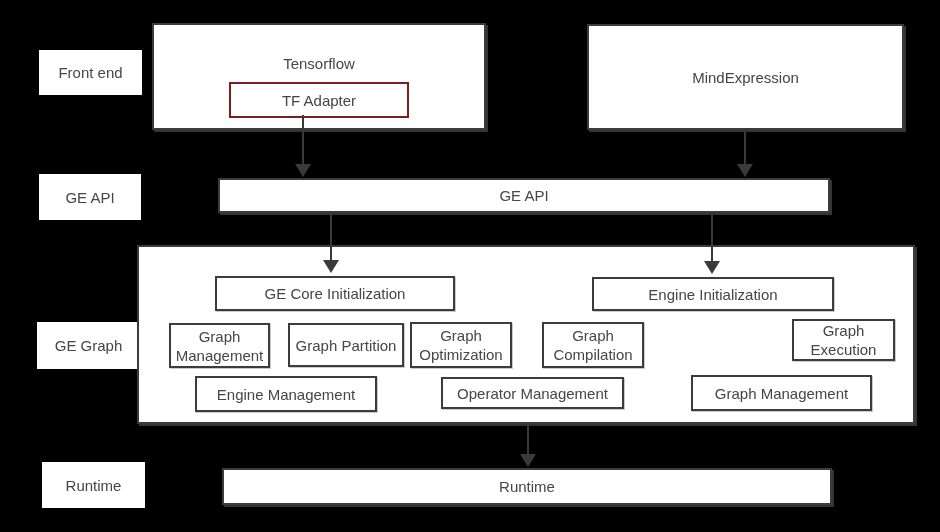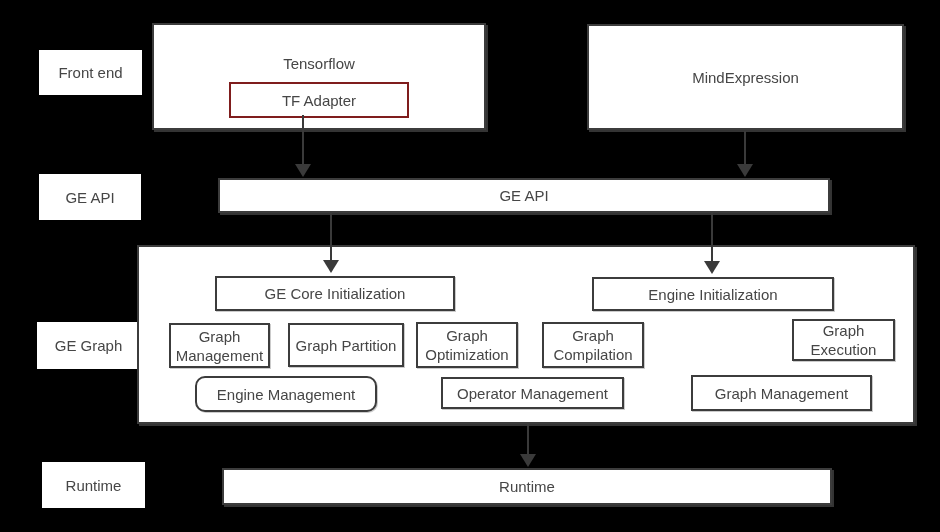--- a/index.html
+++ b/index.html
@@ -57,26 +57,26 @@
 
   
   #box-ge-core { left: 137px; top: 245px; width: 778px; height: 179px; display: block; }
   #box-ge-core .whitebox { box-shadow: 1px 1px 0 rgba(140,140,140,0.45); align-items: center; }
 
   #box-ge-core-init   { left: 76px;  top: 29px; width: 240px; height: 35px; }
   #box-session-init   { left: 453px; top: 30px; width: 242px; height: 34px; }
 
   #box-graph-preparation  { left: 30px;  top: 76px; width: 101px; height: 45px; }
   #box-graph-partition    { left: 149px; top: 76px; width: 116px; height: 44px; }
-  #box-graph-optimization { left: 277px; top: 75px; width: 102px; height: 46px; }
+  #box-graph-optimization { left: 271px; top: 75px; width: 102px; height: 46px; }
   #box-graph-compilation  { left: 403px; top: 75px; width: 102px; height: 46px; }
   #box-graph-loading      { left: 526px; top: 74px; width: 103px; height: 44px; }
   #box-graph-execution    { left: 653px; top: 72px; width: 103px; height: 42px; }
 
-  #box-engine-management   { left: 56px;  top: 129px; width: 182px; height: 36px; border-radius: 10px; }
+  #box-engine-management   { left: 56px;  top: 129px; width: 182px; height: 36px; }
   #box-operator-management { left: 302px; top: 130px; width: 183px; height: 32px; }
   #box-graph-management    { left: 552px; top: 128px; width: 181px; height: 36px; }
 
   
   #bar-runtime { left: 222px; top: 468px; width: 610px; height: 37px; }
 
   
   .arrow {
     position: absolute;
     width: 2px;

